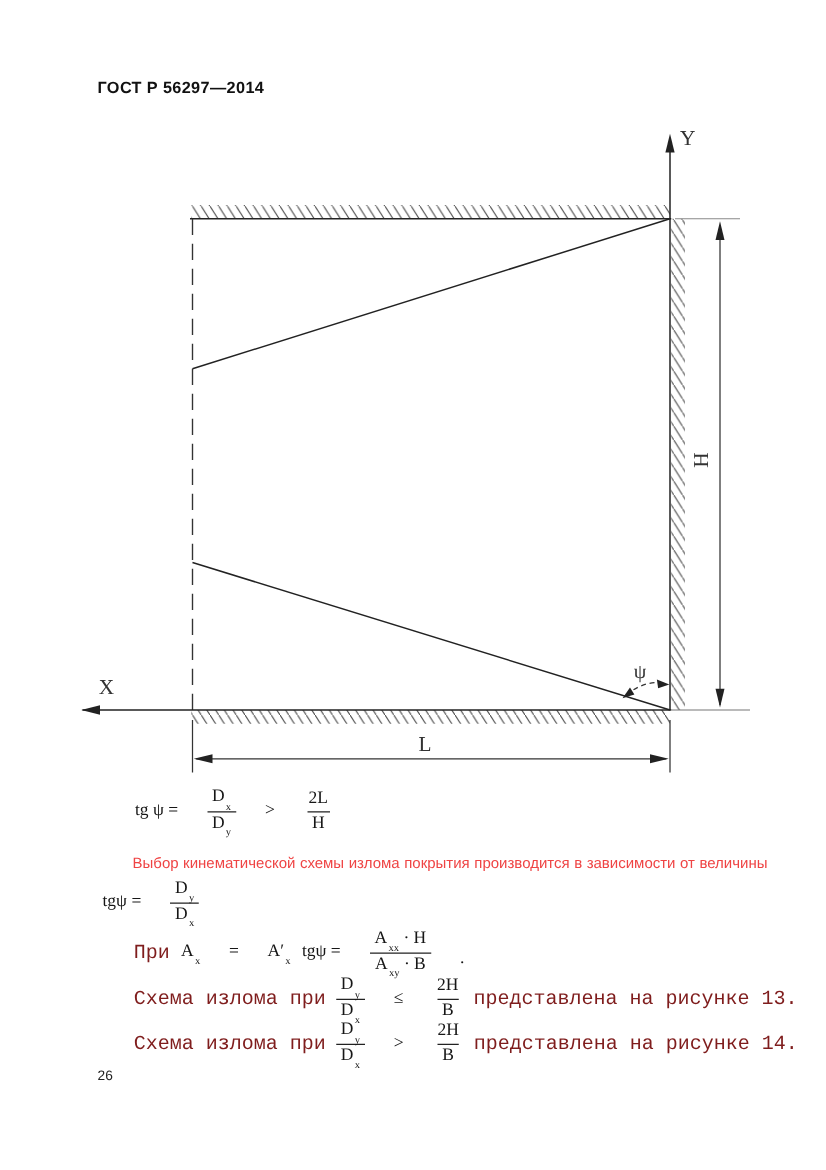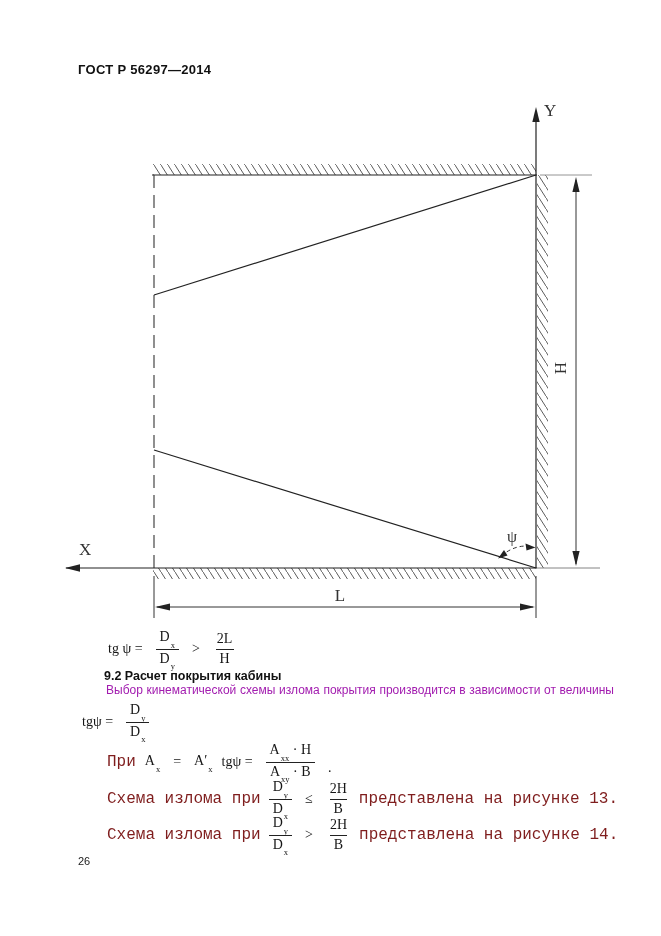--- a/index.html
+++ b/index.html
@@ -13,33 +13,33 @@
     font-size:13px;font-weight:bold;letter-spacing:.3px;color:#111;
   }
   .diagram-svg{position:absolute;left:0;top:0;}
   
   .caption-row{
     position:absolute;left:108px;top:627px;height:44px;
     display:flex;align-items:center;gap:14px;white-space:nowrap;
   }
   .caption-text{font-size:12px;color:#161616;}
   .math{font-family:"Liberation Serif",serif;font-size:14px;color:#161616;
-        display:inline-flex;align-items:center;gap:13px;white-space:nowrap;}
+        display:inline-flex;align-items:center;gap:23px;white-space:nowrap;}
   .math sub{font-size:8.5px;position:relative;top:3px;margin-left:1px;}
   .frac{display:inline-flex;flex-direction:column;align-items:center;
         line-height:1.15;vertical-align:middle;text-align:right;}
   .frac .num{padding:0 4px 1px 4px;}
   .frac .den{border-top:1px solid #222;padding:1px 4px 0 4px;}
   .section-heading{
     position:absolute;left:104px;top:669px;
     font-size:12.5px;font-weight:bold;color:#111;white-space:nowrap;
   }
   .paragraph{
     position:absolute;left:106px;top:683px;width:508px;
-    font-size:12px;color:#a21caf;
+    font-size:12px;color:#ef4444;
     text-align:justify;text-align-last:justify;
   }
   .formula-row{
     position:absolute;display:flex;align-items:center;white-space:nowrap;
   }
   .row-tg{left:82px;top:701px;height:42px;}
   .row-pri{left:107px;top:741px;height:42px;gap:9px;}
   .row-s13{left:107px;top:780px;height:38px;gap:8px;}
   .row-s14{left:107px;top:816px;height:38px;gap:8px;}
   .plain{font-size:16px;color:#7f1d1d;font-family:Liberation Mono, monospace;}
@@ -109,21 +109,20 @@
         <span class="den"><span>D</span><sub>y</sub></span>
       </span>
       <span>&gt;</span>
       <span class="frac">
         <span class="num">2L</span>
         <span class="den">H</span>
       </span>
     </span>
   </div>
 
-  <div class="section-heading">9.2 Расчет покрытия кабины</div>
 
   <div class="paragraph">Выбор кинематической схемы излома покрытия производится в зависимости от величины</div>
 
   <div class="formula-row row-tg math">
     <span>tgψ =</span>
     <span class="frac">
       <span class="num"><span>D</span><sub>y</sub></span>
       <span class="den"><span>D</span><sub>x</sub></span>
     </span>
   </div>

